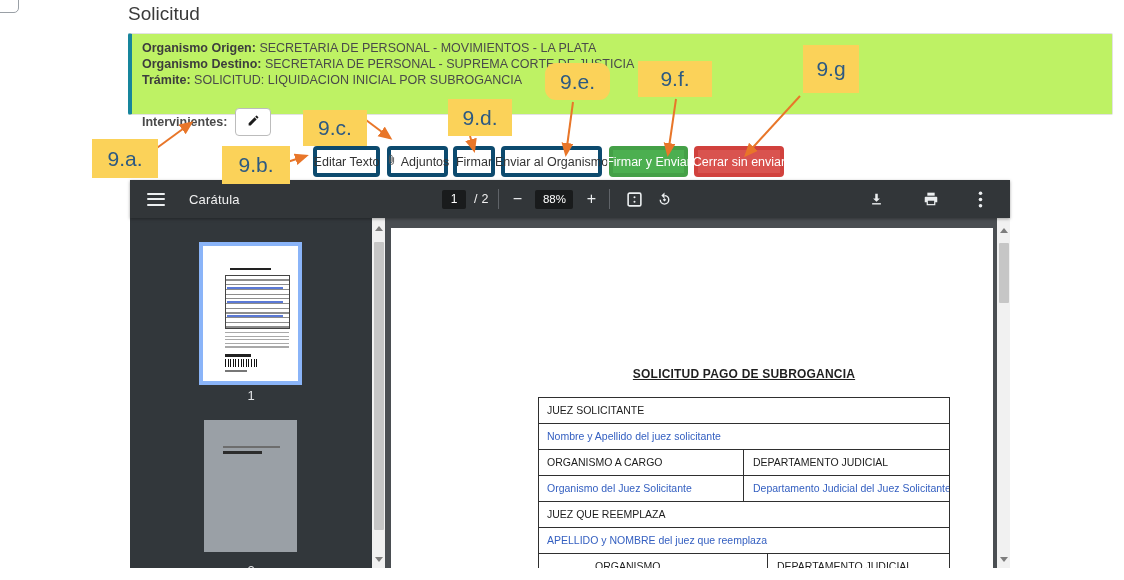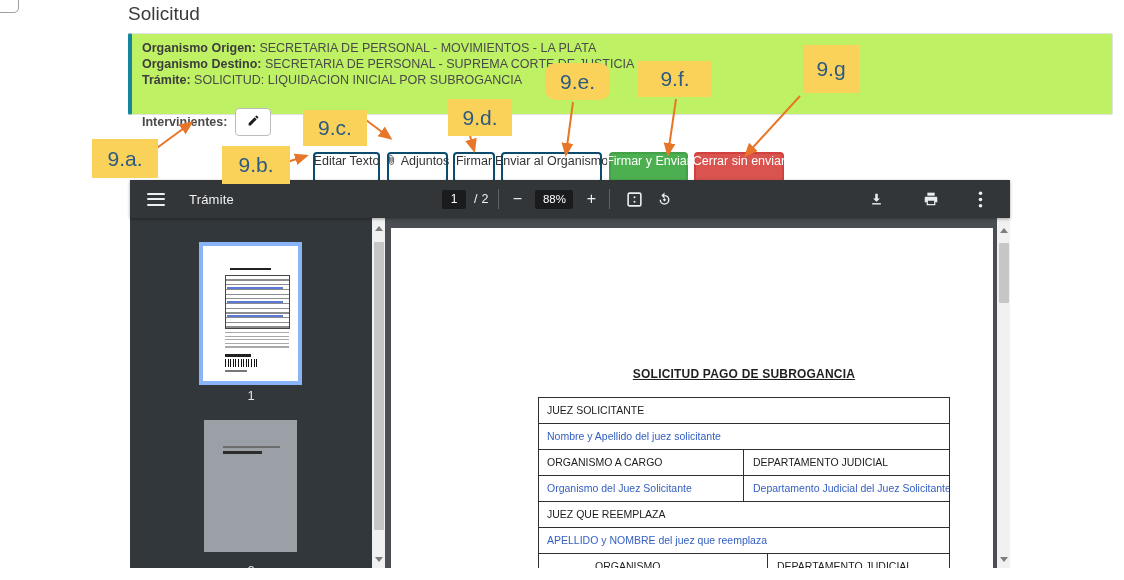--- a/index.html
+++ b/index.html
@@ -15,23 +15,23 @@
   .page-title{position:absolute;left:128px;top:3px;font-size:19px;color:#3a3a3a;}
   .info-box{position:absolute;left:128px;top:33px;width:985px;height:82px;box-sizing:border-box;
     background:#bef264;border:1px solid #e2e2e2;border-left:4px solid #17859c;border-radius:2px;
     padding:6px 10px 0 10px;font-size:12.5px;color:#4a4a4a;line-height:16px;}
   .info-line{white-space:nowrap;}
   .info-line b{color:#3d3d3d;}
   .interv-row{margin-top:20px;display:flex;align-items:center;gap:8px;}
   .edit-btn{width:34px;height:26px;background:#fff;border:1px solid #bcbcbc;border-radius:4px;
     display:flex;align-items:center;justify-content:center;cursor:pointer;}
   
-  .abtn{position:absolute;top:152px;height:31px;box-sizing:border-box;border:2px solid #0c4a6e;
+  .abtn{position:absolute;top:146px;height:31px;box-sizing:border-box;border:4px solid #0c4a6e;
     border-radius:4px;background:#fff;color:#333;font-size:12.5px;display:flex;
-    justify-content:center;gap:4px;cursor:pointer;white-space:nowrap;
+    align-items:center;justify-content:center;gap:4px;cursor:pointer;white-space:nowrap;
     font-family:"Liberation Sans",sans-serif;padding:0;}
   .abtn.success{background:#4caf50;border-color:#44a047;color:#fff;}
   .abtn.danger{background:#d9534f;border-color:#d1413d;color:#fff;}
   
   .ann{position:absolute;background:#fbd259;color:#2d5a82;font-size:21px;
     display:flex;align-items:center;justify-content:center;z-index:30;}
   #arrow-layer{position:absolute;left:0;top:0;width:1124px;height:580px;z-index:29;pointer-events:none;}
   
   .viewer{position:absolute;left:130px;top:180px;width:880px;height:388px;background:#40454a;}
   .vtoolbar{height:38px;background:#323639;color:#f1f1f1;position:relative;
@@ -161,21 +161,21 @@
 </svg>
 
 <div class="viewer">
 
   <div class="vtoolbar">
     <div class="hamburger">
         <span></span>
         <span></span>
         <span></span>
       </div>
-    <div class="vtitle">Trámite</div>
+    <div class="vtitle">Carátula</div>
 
     <div class="vcenter">
       <div class="darkbox pagebox">1</div>
       <span class="pgdiv">/</span>
       <span class="pgcount">2</span>
       <div class="tsep"></div>
       <div class="zbtn">−</div>
       <div class="darkbox zoombox">88%</div>
       <div class="zbtn">+</div>
       <div class="tsep"></div>

